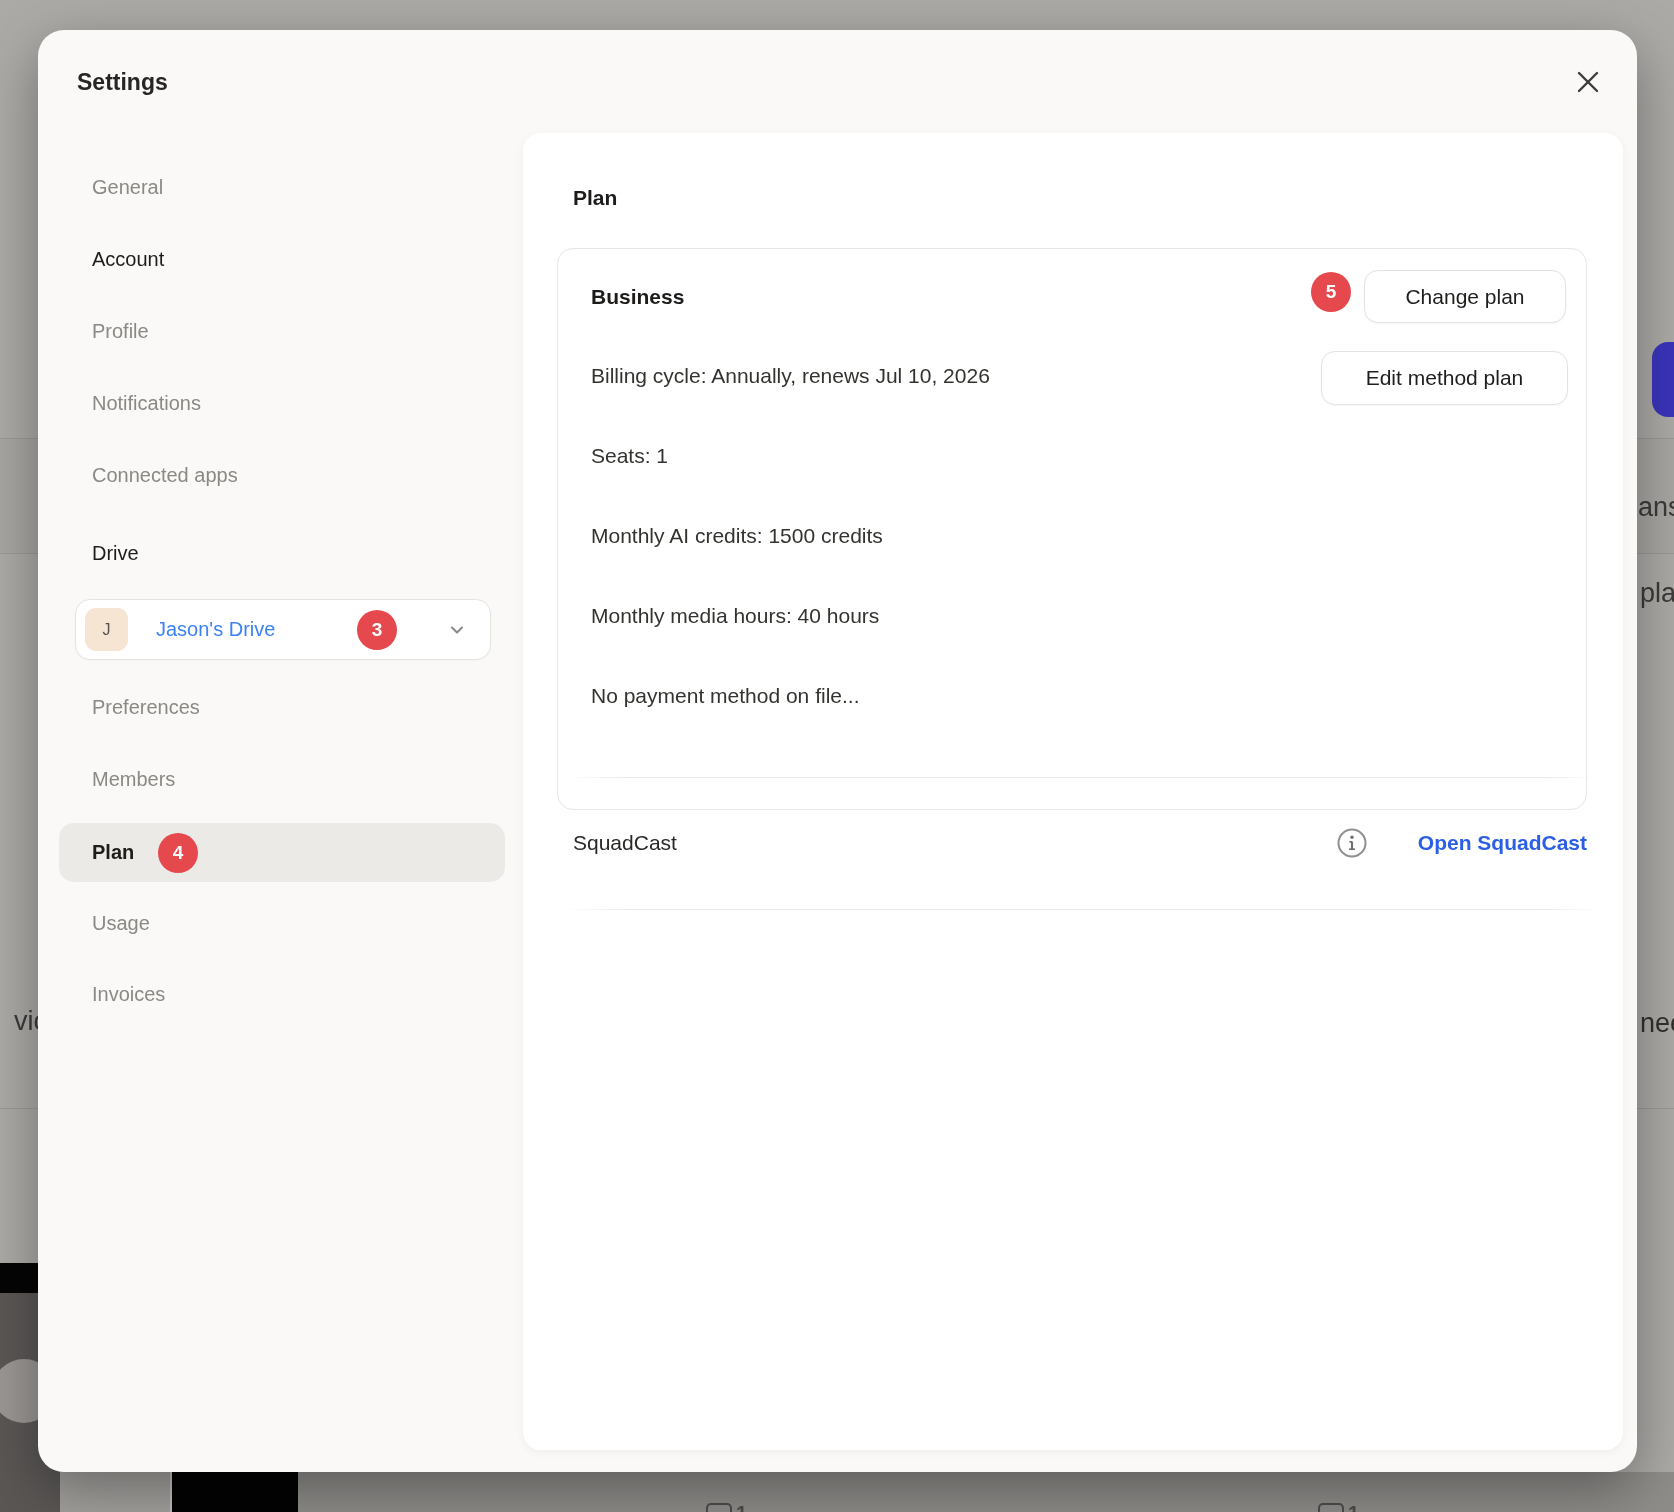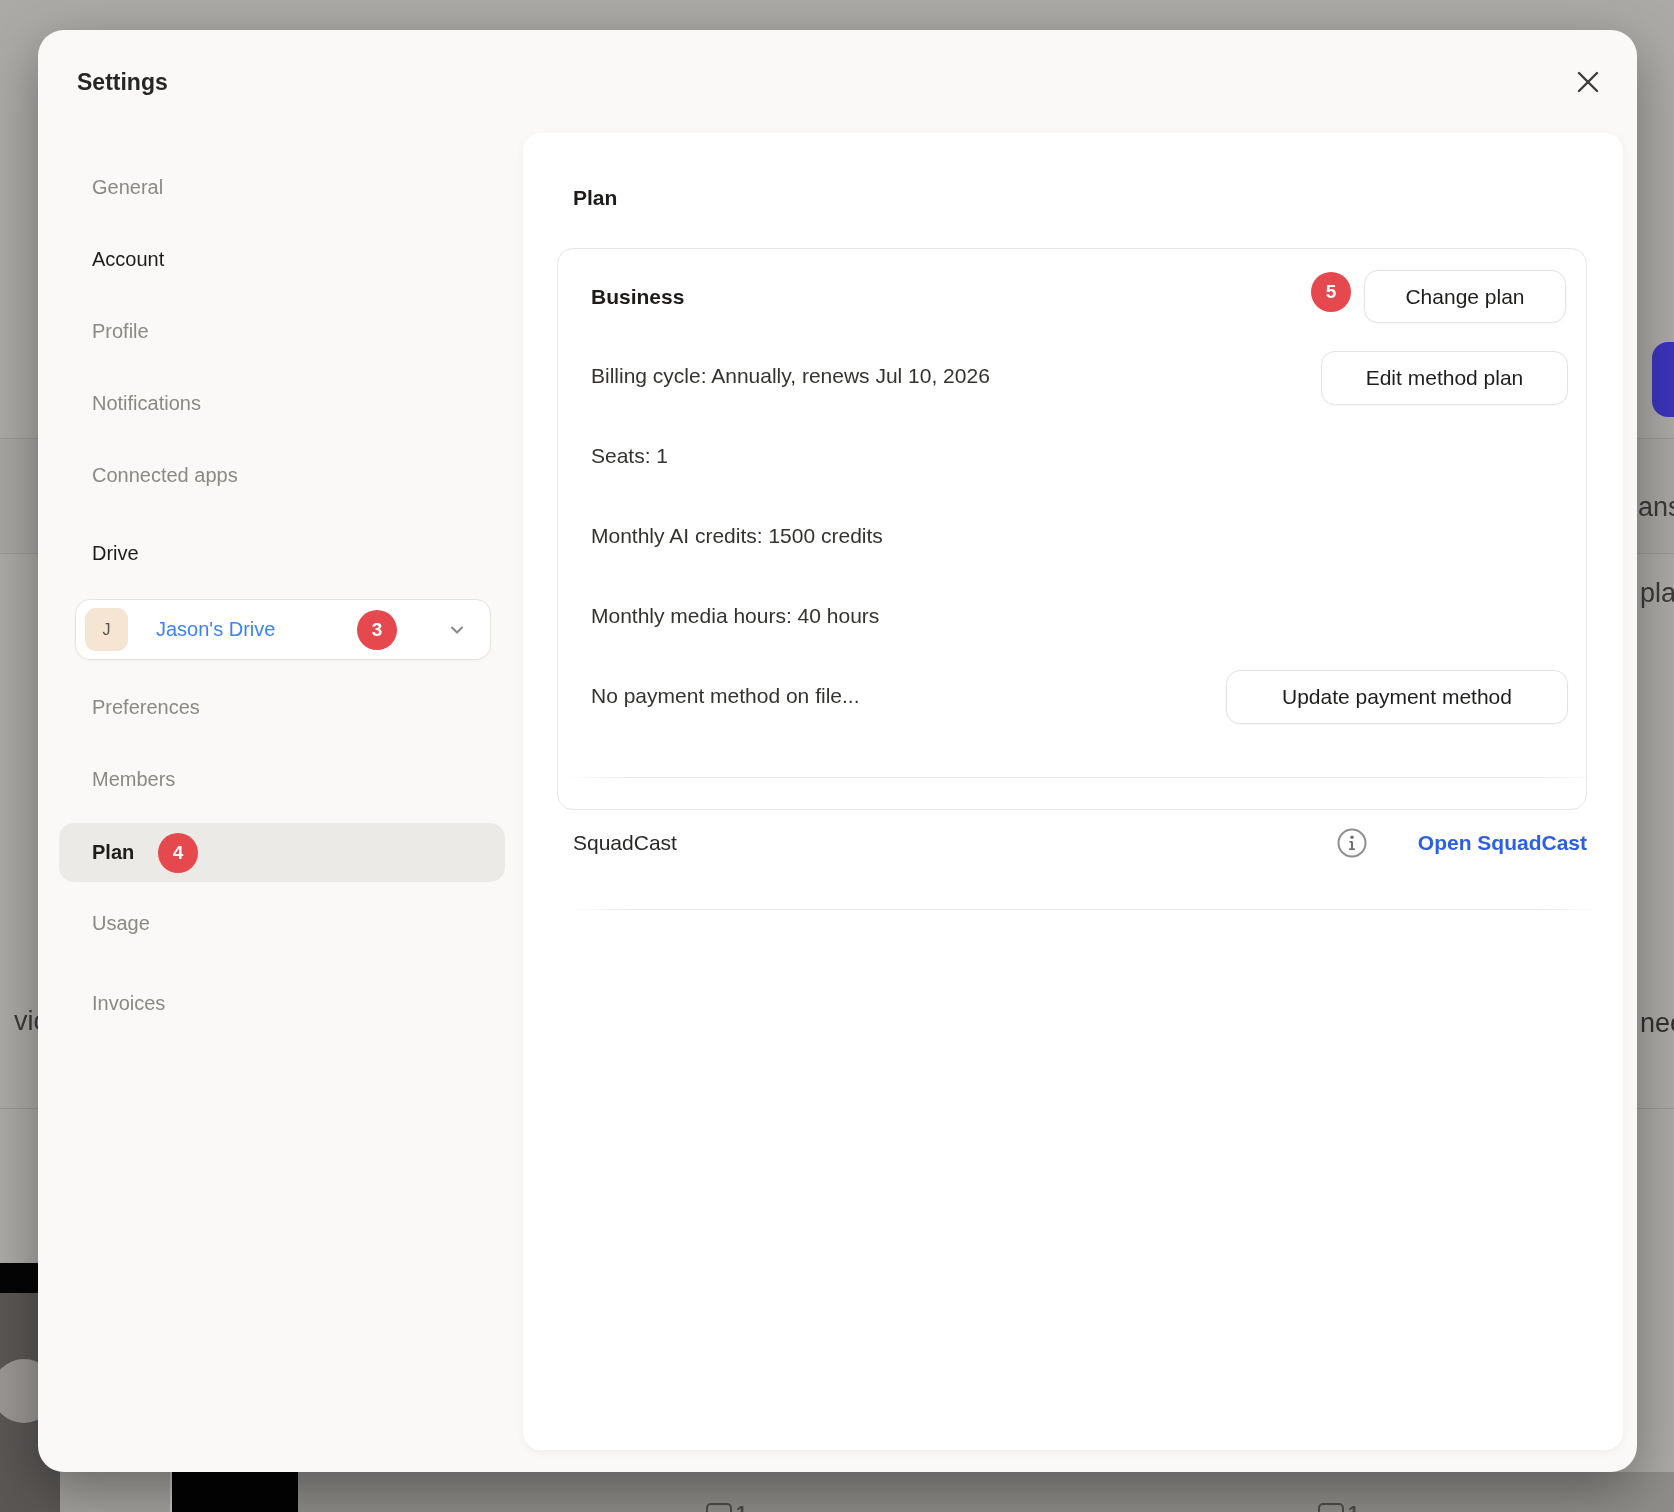--- a/index.html
+++ b/index.html
@@ -145,40 +145,39 @@
 
     <div class="side-label" style="top:663px;">Preferences</div>
     <div class="side-label" style="top:735px;">Members</div>
 
     <div class="plan-pill">
       <div class="pill-label">Plan</div>
       <div class="red-badge" style="left:99px; top:10px;">4</div>
     </div>
 
     <div class="side-label" style="top:879px;">Usage</div>
-    <div class="side-label" style="top:950px;margin-top:9px;">Invoices</div>
+    <div class="side-label" style="top:950px;">Invoices</div>
 
     <div id="panel">
 
       <div class="panel-heading">Plan</div>
 
       <div class="plan-card">
         <div class="card-text plan-name" style="top:34px;">Business</div>
         <div class="red-badge" style="left:753px; top:23px;">5</div>
         <div class="btn" style="left:806px; top:21px; width:202px; height:53px;">Change plan</div>
 
         <div class="card-text" style="top:113px;">Billing cycle: Annually, renews Jul 10, 2026</div>
         <div class="btn" style="left:763px; top:102px; width:247px; height:54px;">Edit method plan</div>
 
         <div class="card-text" style="top:193px;">Seats: 1</div>
         <div class="card-text" style="top:273px;">Monthly AI credits: 1500 credits</div>
         <div class="card-text" style="top:353px;">Monthly media hours: 40 hours</div>
 
         <div class="card-text" style="top:433px;">No payment method on file...</div>
-        <div class="btn" style="left:668px; top:421px; width:342px; height:54px;">Update payment method</div>
       </div>
 
       <div class="panel-divider" style="top:644px;"></div>
 
       <div class="squadcast-label">SquadCast</div>
 
       <div class="info-icon">
         <svg width="32" height="32" viewBox="0 0 32 32">
           <circle cx="16" cy="16" r="13.5" fill="none" stroke="#8F8F8D" stroke-width="2"></circle>
           <circle cx="16" cy="10.2" r="1.7" fill="#6F6F6D"></circle>

